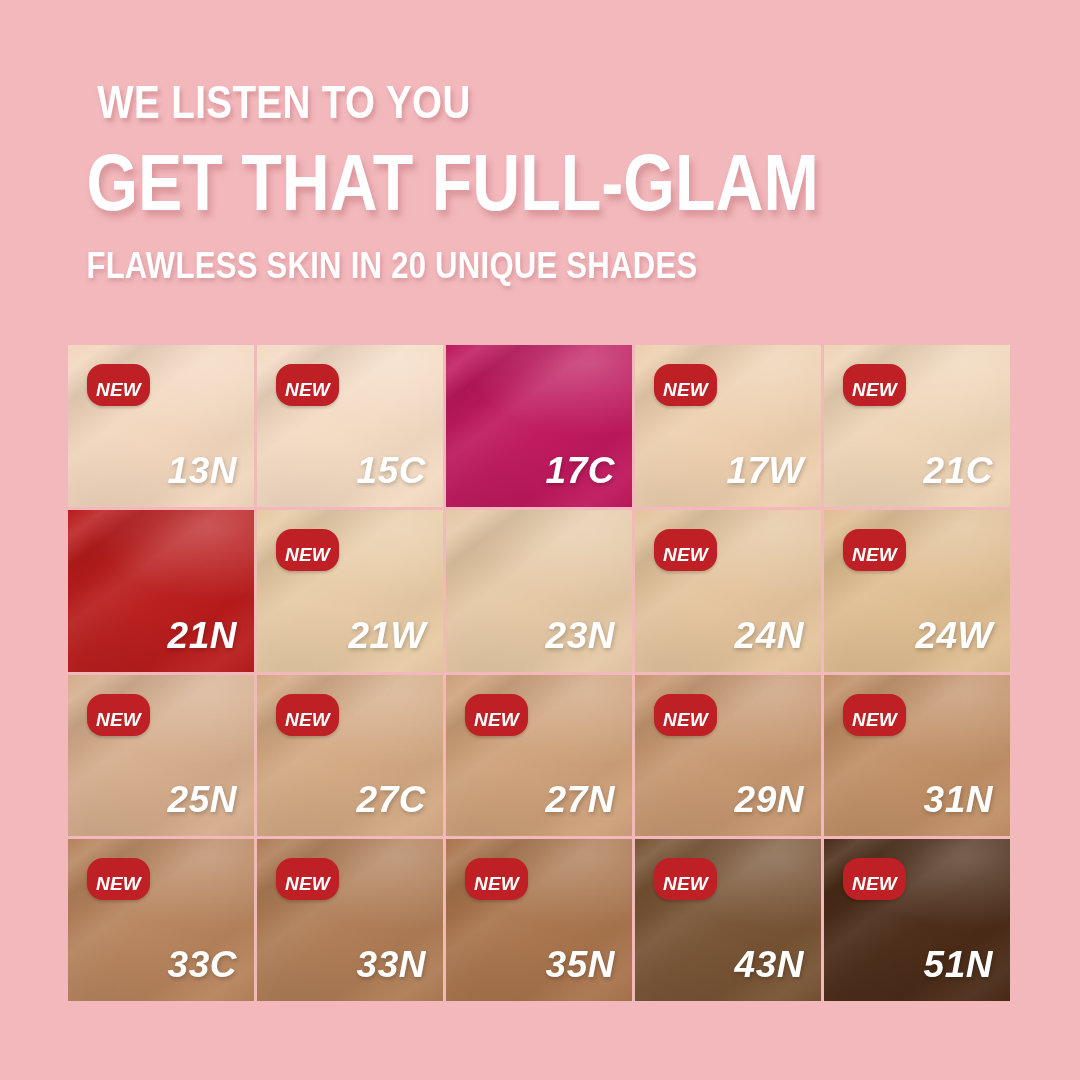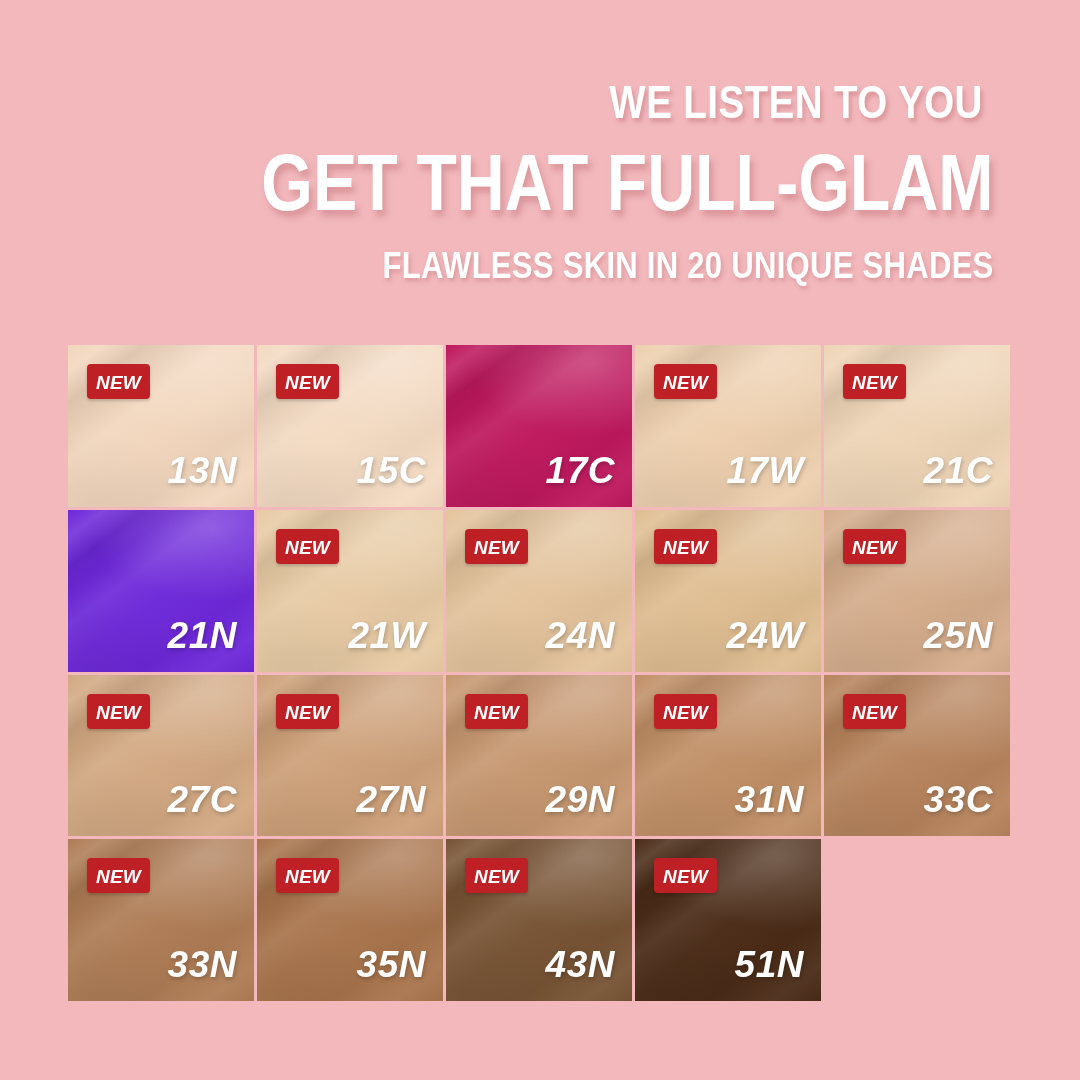--- a/index.html
+++ b/index.html
@@ -9,21 +9,21 @@
   body{
     background:#f2b8bc;
     font-family:"Liberation Sans", sans-serif;
     position:relative;
   }
 
   
   #header{
     position:absolute;
     left:0; right:0; top:78px;
-    text-align:right;
+    text-align:left;
   }
   .kicker{
     color:#ffffff;
     font-weight:bold;
     font-size:47px;
     letter-spacing:0.5px;
     line-height:1.04;
     transform:scaleX(0.82);
     text-shadow:3px 4px 5px rgba(196,120,126,0.55);
     white-space:nowrap;
@@ -97,22 +97,22 @@
     position:absolute;
     left:19px;
     top:19px;
     background:#be2026;
     color:#ffffff;
     font-weight:bold;
     font-style:italic;
     font-size:19px;
     letter-spacing:0.2px;
     line-height:1;
-    padding:9px 9px 7px 9px;
-    border-radius:4px;
+    padding:16px 9px 7px 9px;
+    border-radius:16px;
     box-shadow:0 2px 3px rgba(0,0,0,0.18);
     z-index:3;
   }
 
   .shade-code{
     position:absolute;
     right:17px;
     bottom:18px;
     color:#ffffff;
     font-weight:bold;
@@ -156,31 +156,36 @@
       <div class="glow"></div>
       <div class="new-badge">NEW</div>
       <div class="shade-code">17W</div>
     </div>
     <div class="swatch" style="background: rgb(238, 212, 182);">
       <div class="smear"></div>
       <div class="glow"></div>
       <div class="new-badge">NEW</div>
       <div class="shade-code">21C</div>
     </div>
-    <div class="swatch" style="background: #6d28d9; text-align: right;">
+    <div class="swatch" style="background: #b91c1c; text-align: right;">
       <div class="smear"></div>
       <div class="glow"></div>
       <div class="shade-code">21N</div>
     </div>
     <div class="swatch" style="background: rgb(231, 202, 164);">
       <div class="smear"></div>
       <div class="glow"></div>
       <div class="new-badge">NEW</div>
       <div class="shade-code">21W</div>
     </div>
+    <div class="swatch" style="background: rgb(229, 200, 165);">
+      <div class="smear"></div>
+      <div class="glow"></div>
+      <div class="shade-code">23N</div>
+    </div>
     <div class="swatch" style="background: rgb(227, 195, 156);">
       <div class="smear"></div>
       <div class="glow"></div>
       <div class="new-badge">NEW</div>
       <div class="shade-code">24N</div>
     </div>
     <div class="swatch" style="background: rgb(223, 189, 145);">
       <div class="smear"></div>
       <div class="glow"></div>
       <div class="new-badge">NEW</div>

